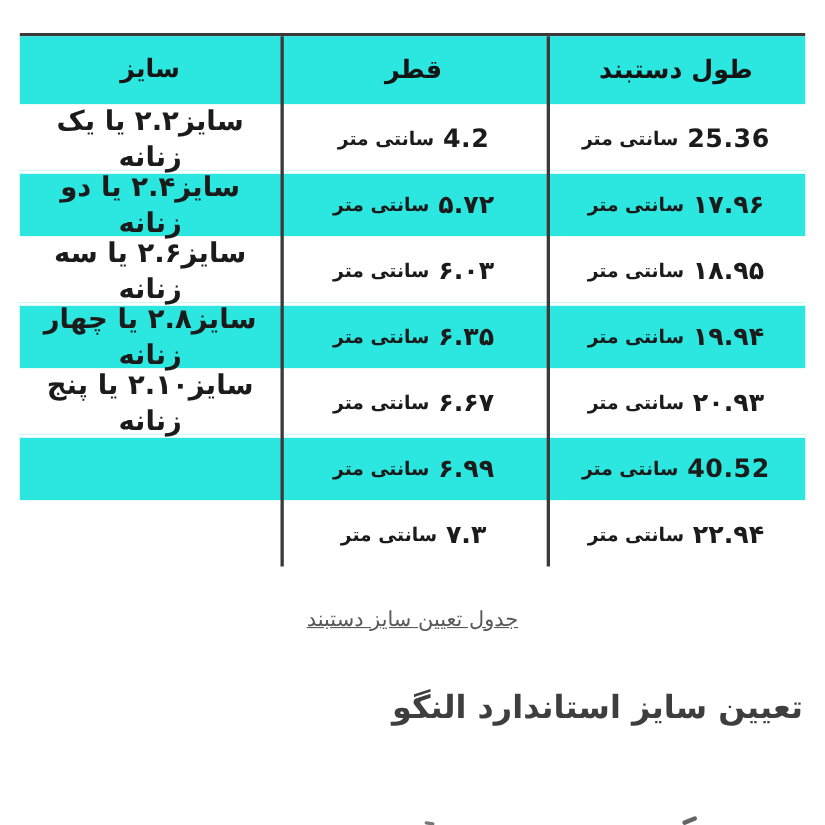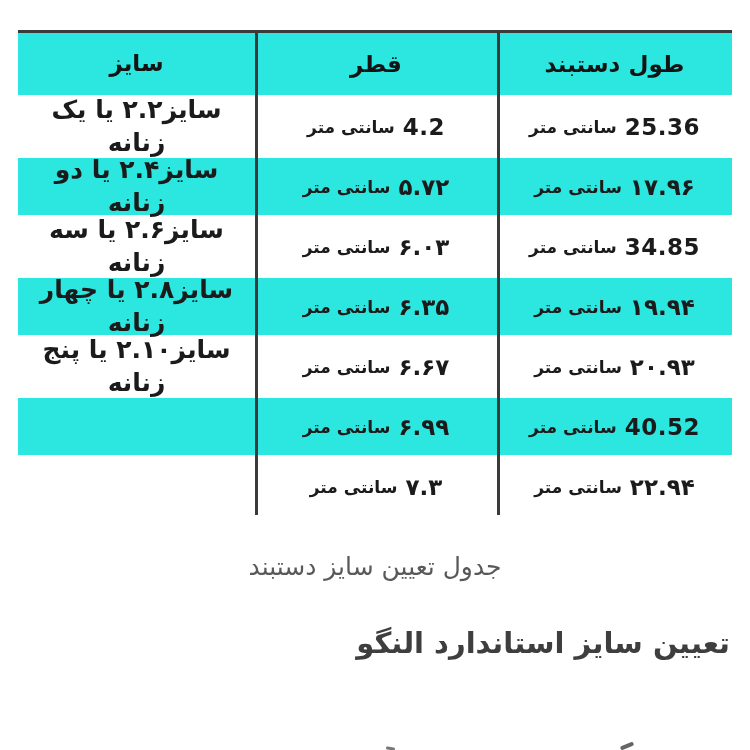--- a/index.html
+++ b/index.html
@@ -22,21 +22,21 @@
         color:#1b1b1b;font-weight:bold;text-align:center;box-sizing:border-box;}
   .c-len{width:235px;}
   .c-dia{width:242px;}
   .c-size{width:237px;padding:0 16px;font-size:25px;line-height:1.3;}
   .thead .cell{font-size:23px;color:#141414;border-radius:22px;}
   .num{font-size:23px;letter-spacing:.5px;}
   .unit{font-size:17px;margin-right:8px;}
 
   
   .caption{position:absolute;top:552px;left:0;width:750px;text-align:center;
-           color:#595959;font-size:25px;font-weight:400;}
+           color:#595959;font-size:19px;font-weight:400;text-decoration:underline;}
   .heading{position:absolute;top:626px;right:20px;left:8px;text-align:right;
            color:#3e3e3e;font-size:29px;font-weight:bold;}
 
   
   .speck{position:absolute;background:#4a4a4a;border-radius:2px;}
   .speck.s1{left:386px;top:747px;width:9px;height:3px;transform:rotate(8deg);opacity:.75;}
   .speck.s2{left:620px;top:744px;width:14px;height:4px;transform:rotate(-22deg);opacity:.85;}
 </style>
 </head>
 <body>
@@ -74,21 +74,21 @@
         </div>
         <div class="cell c-dia">
           <span class="num">۵.۷۲</span>
           <span class="unit">سانتی متر</span>
         </div>
         <div class="cell c-size">سایز۲.۴ یا دو زنانه</div>
       </div>
 
       <div class="trow">
         <div class="cell c-len">
-          <span class="num">34.85</span>
+          <span class="num">۱۸.۹۵</span>
           <span class="unit">سانتی متر</span>
         </div>
         <div class="cell c-dia">
           <span class="num">۶.۰۳</span>
           <span class="unit">سانتی متر</span>
         </div>
         <div class="cell c-size">سایز۲.۶ یا سه زنانه</div>
       </div>
 
       <div class="trow">

